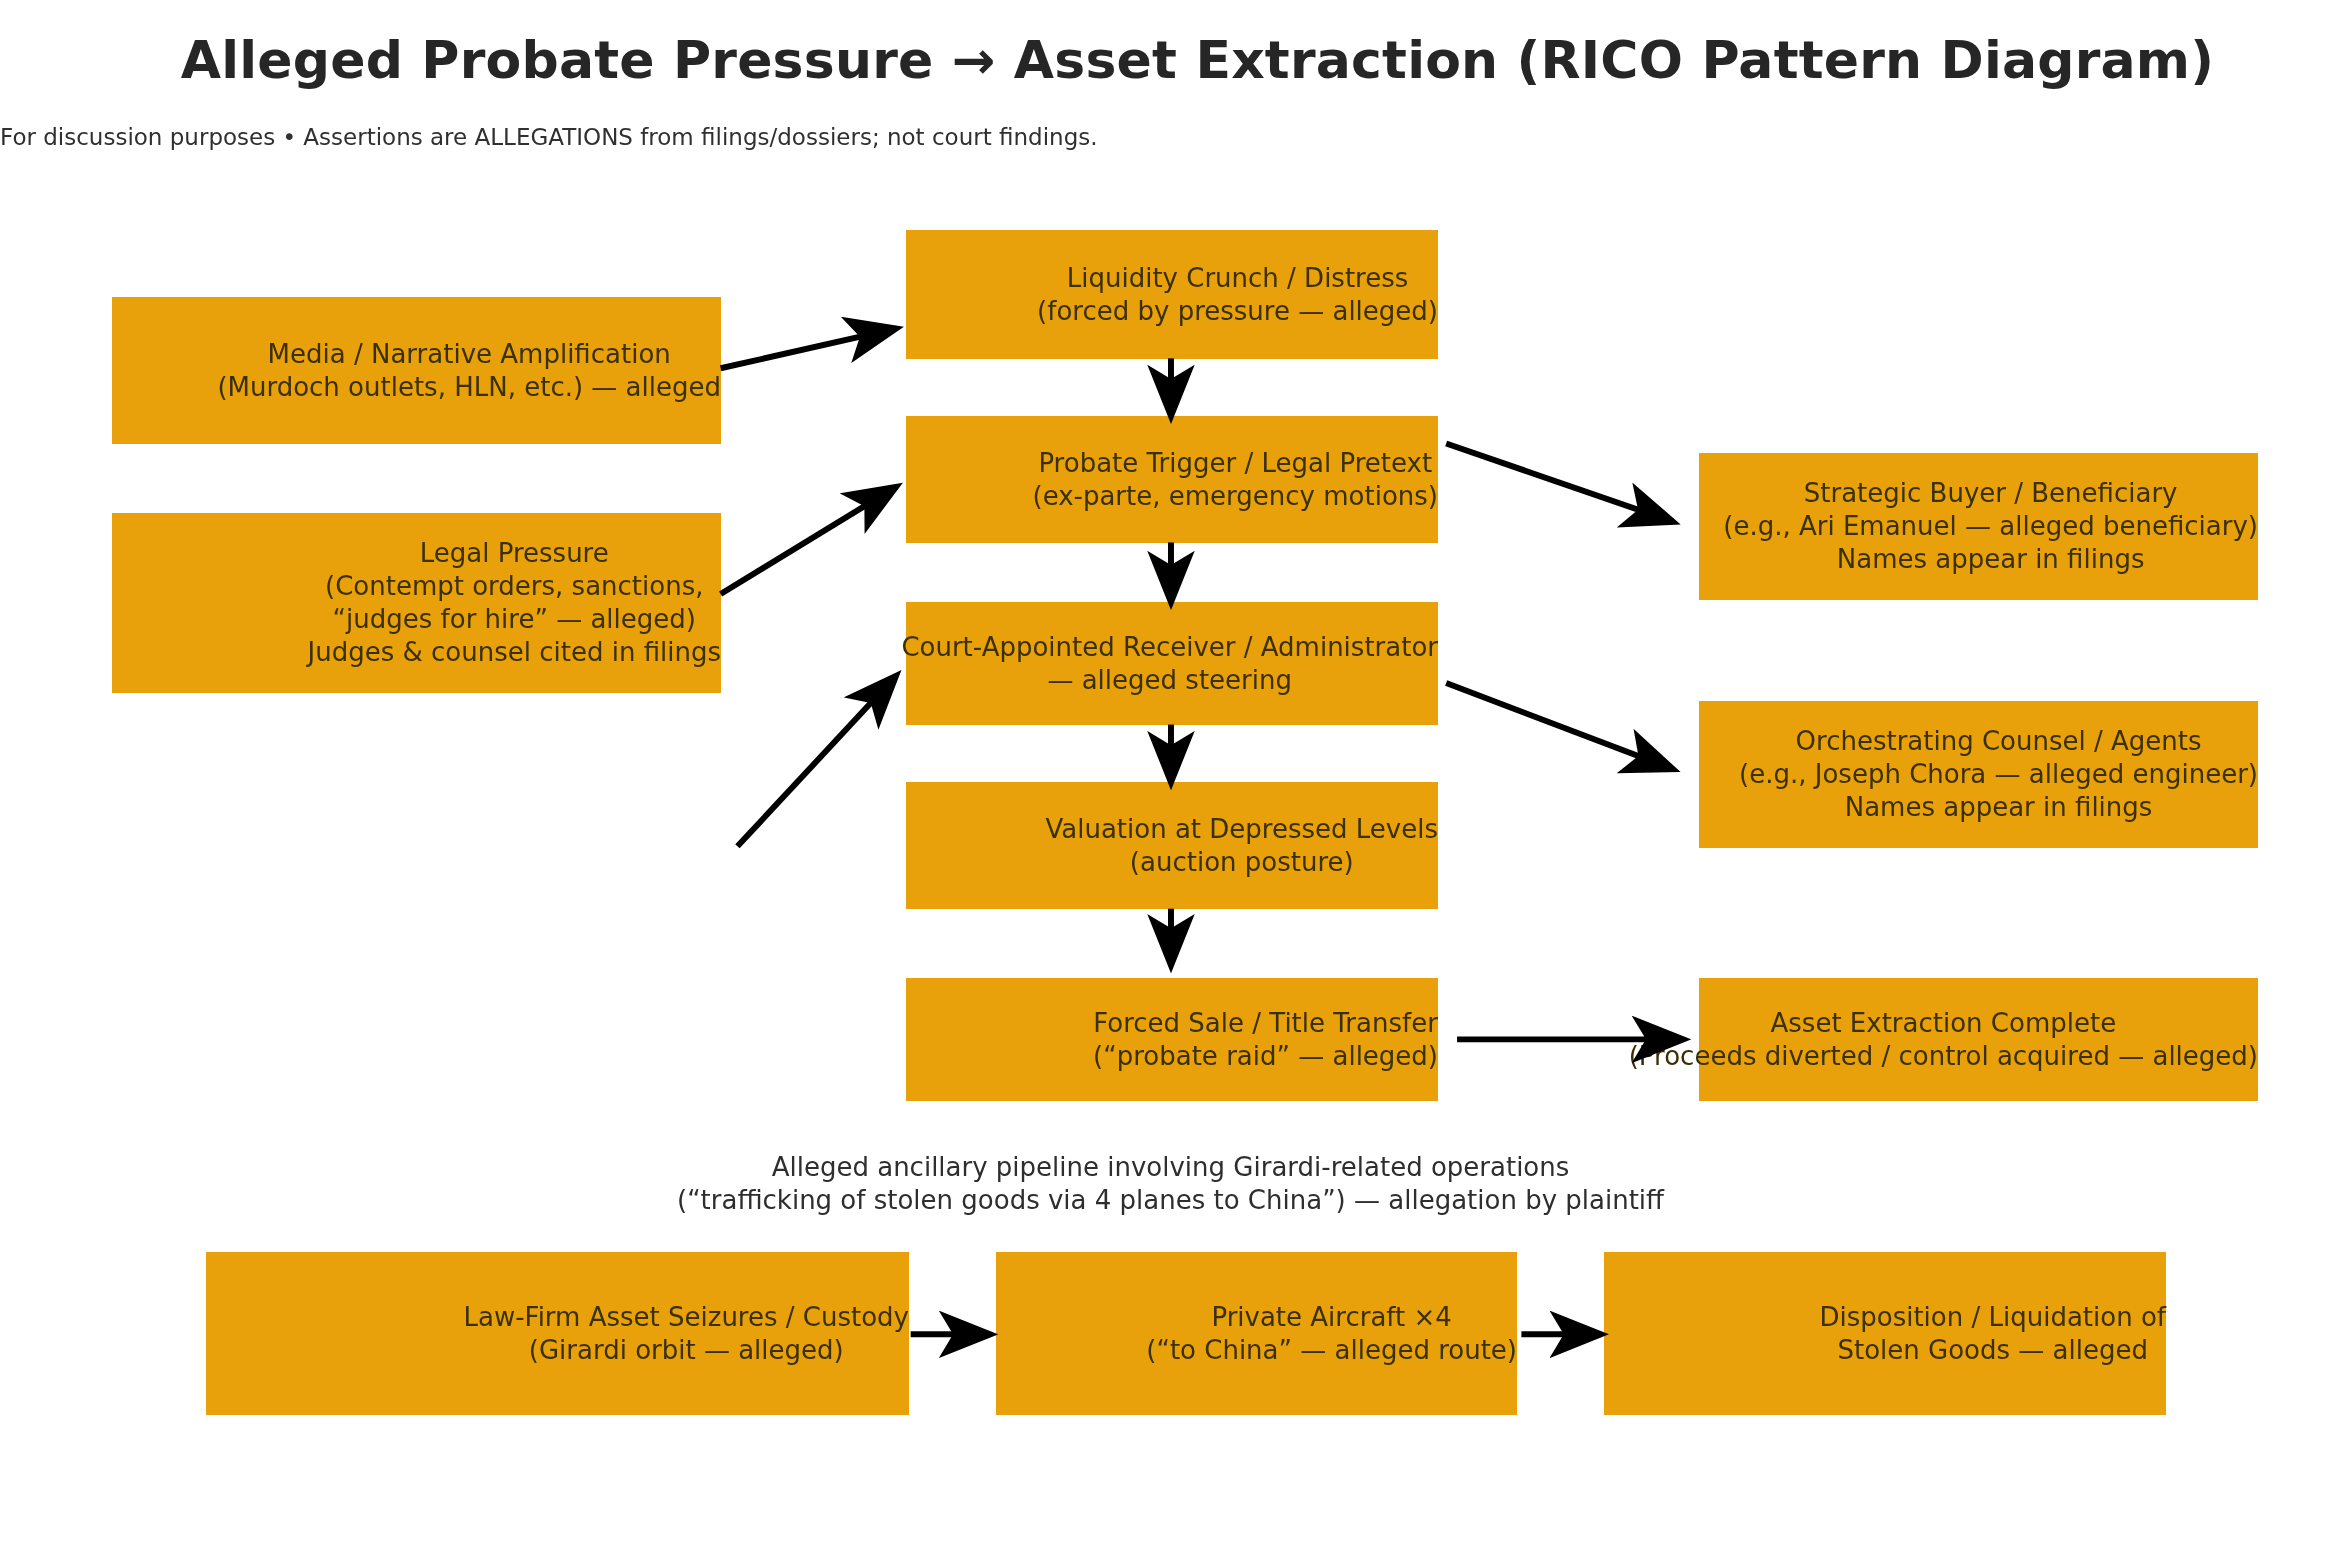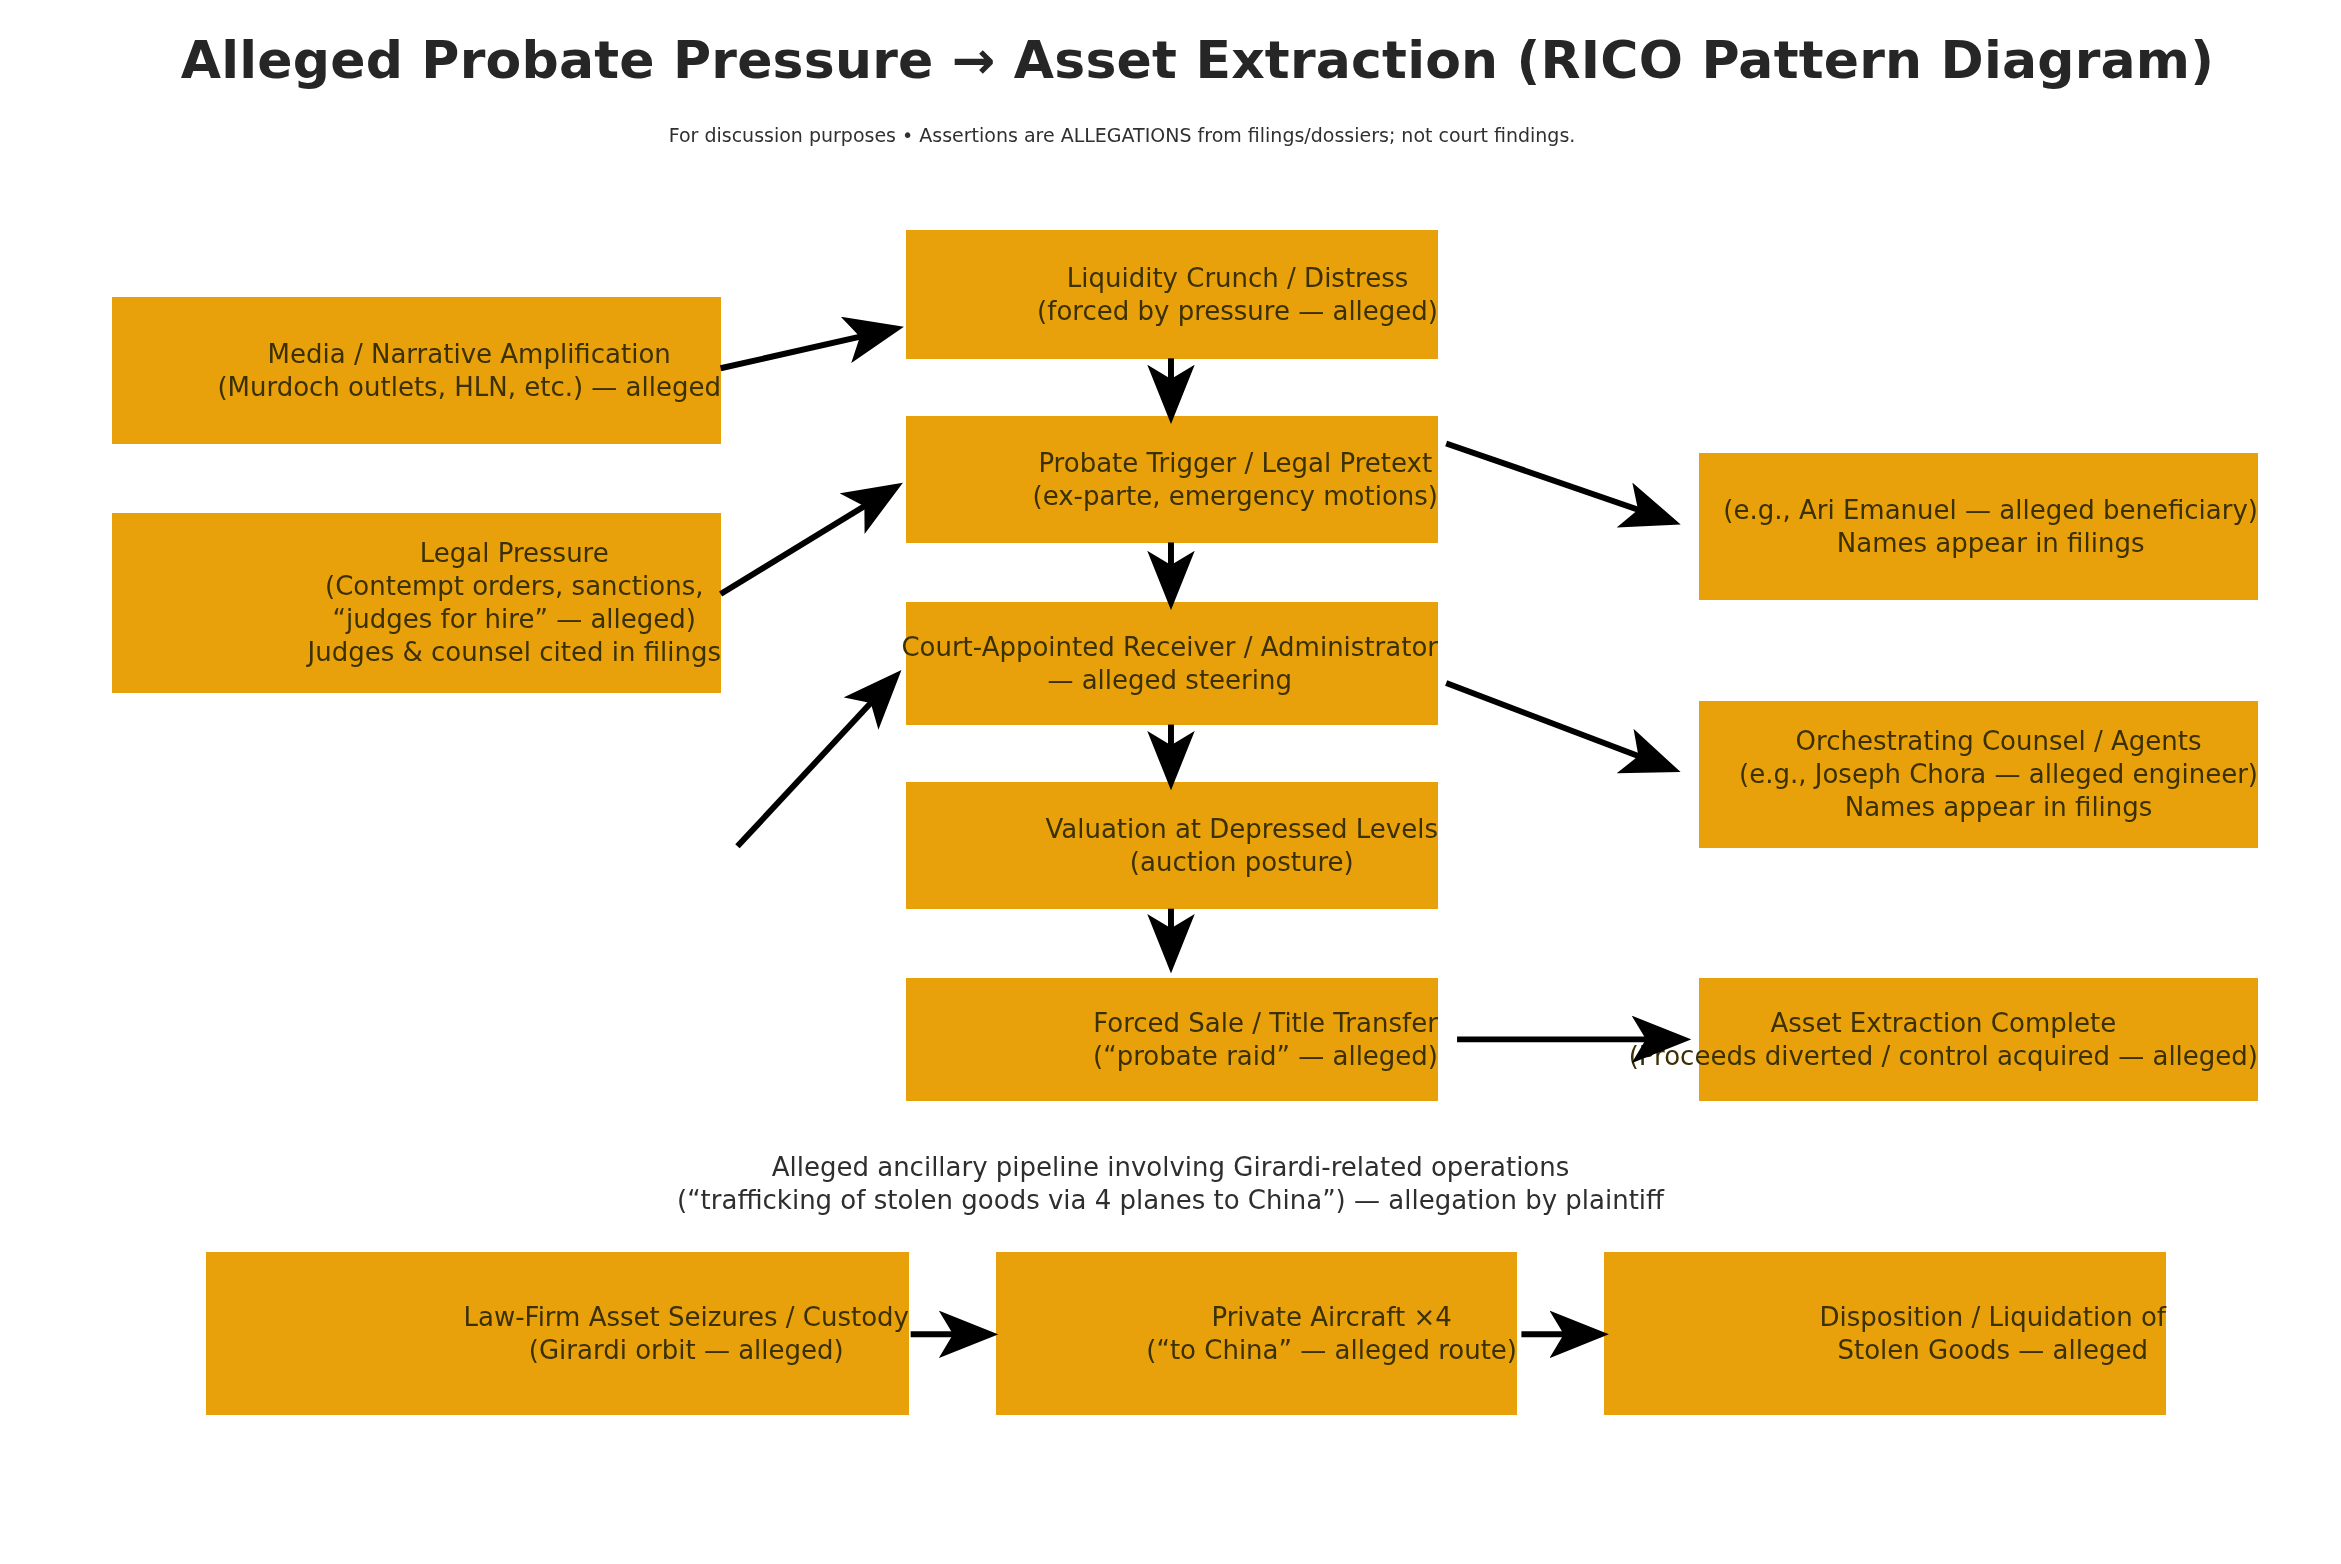--- a/index.html
+++ b/index.html
@@ -36,22 +36,21 @@
     font-weight: bold;
     color: #262626;
     letter-spacing: 0.2px;
     padding-left: 27px;
   }
   .subtitle {
     position: absolute;
     left: 0;
     top: 124px;
     width: 2244px;
-    text-align: center;
-    font-size: 19px;
+    font-size: 23px;
     font-weight: normal;
     color: #303030;
   }
   .node {
     position: absolute;
     background: #E8A00B;
     display: flex;
     align-items: center;
     justify-content: flex-end;
     z-index: 2;
@@ -163,20 +162,21 @@
 
   <div class="node" style="left:906px; top:978px; width:532px; height:123px;">
     <div class="label">
       <span class="ln">Forced Sale / Title Transfer</span>
       <span class="ln">(“probate raid” — alleged)</span>
     </div>
   </div>
 
   <div class="node" style="left:1699px; top:453px; width:559px; height:147px;">
     <div class="label">
+      <span class="ln">Strategic Buyer / Beneficiary</span>
       <span class="ln">(e.g., Ari Emanuel — alleged beneficiary)</span>
       <span class="ln">Names appear in filings</span>
     </div>
   </div>
 
   <div class="node" style="left:1699px; top:701px; width:559px; height:147px;">
     <div class="label">
       <span class="ln">Orchestrating Counsel / Agents</span>
       <span class="ln">(e.g., Joseph Chora — alleged engineer)</span>
       <span class="ln">Names appear in filings</span>

